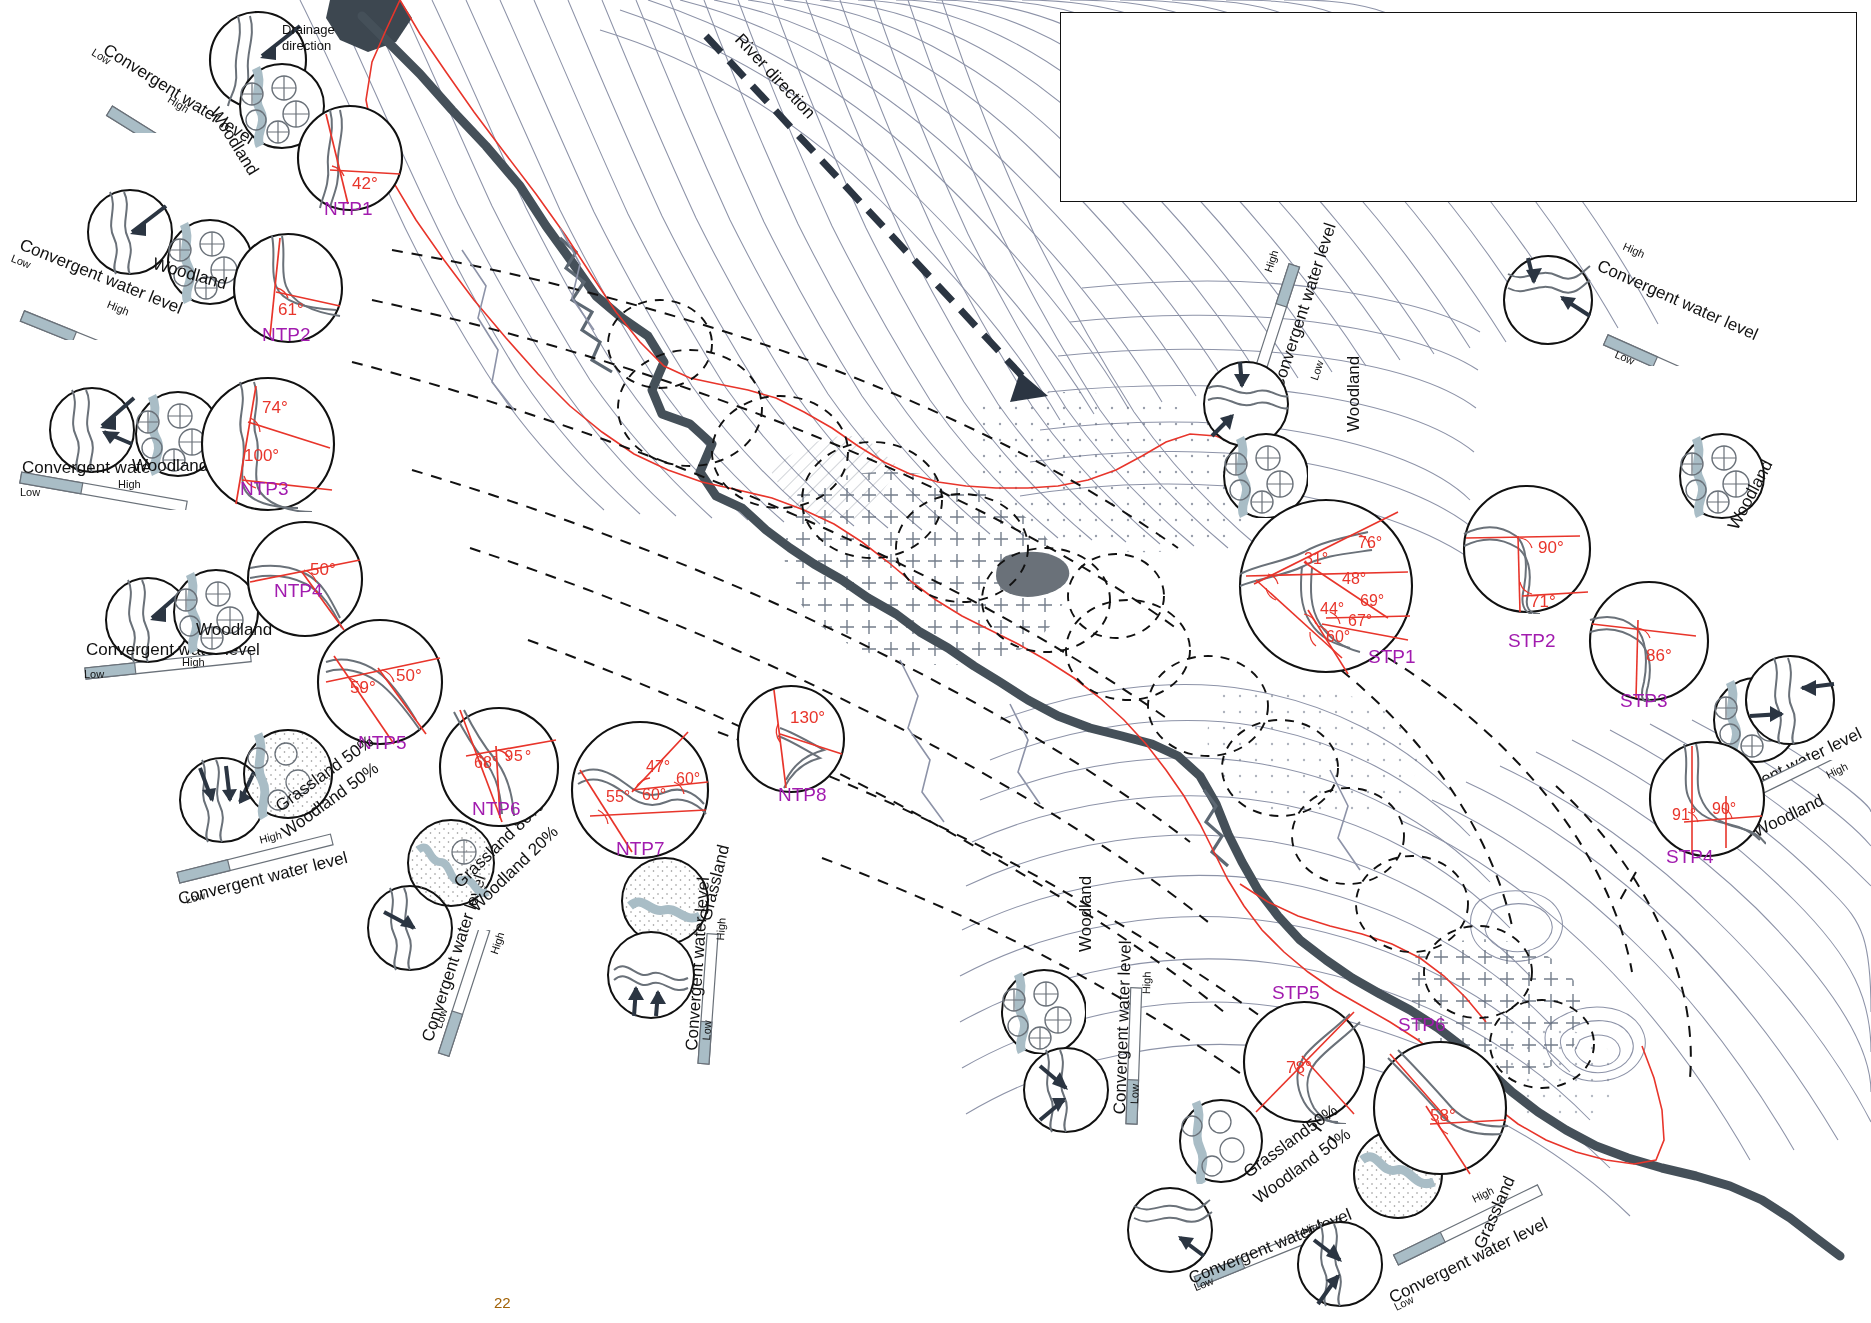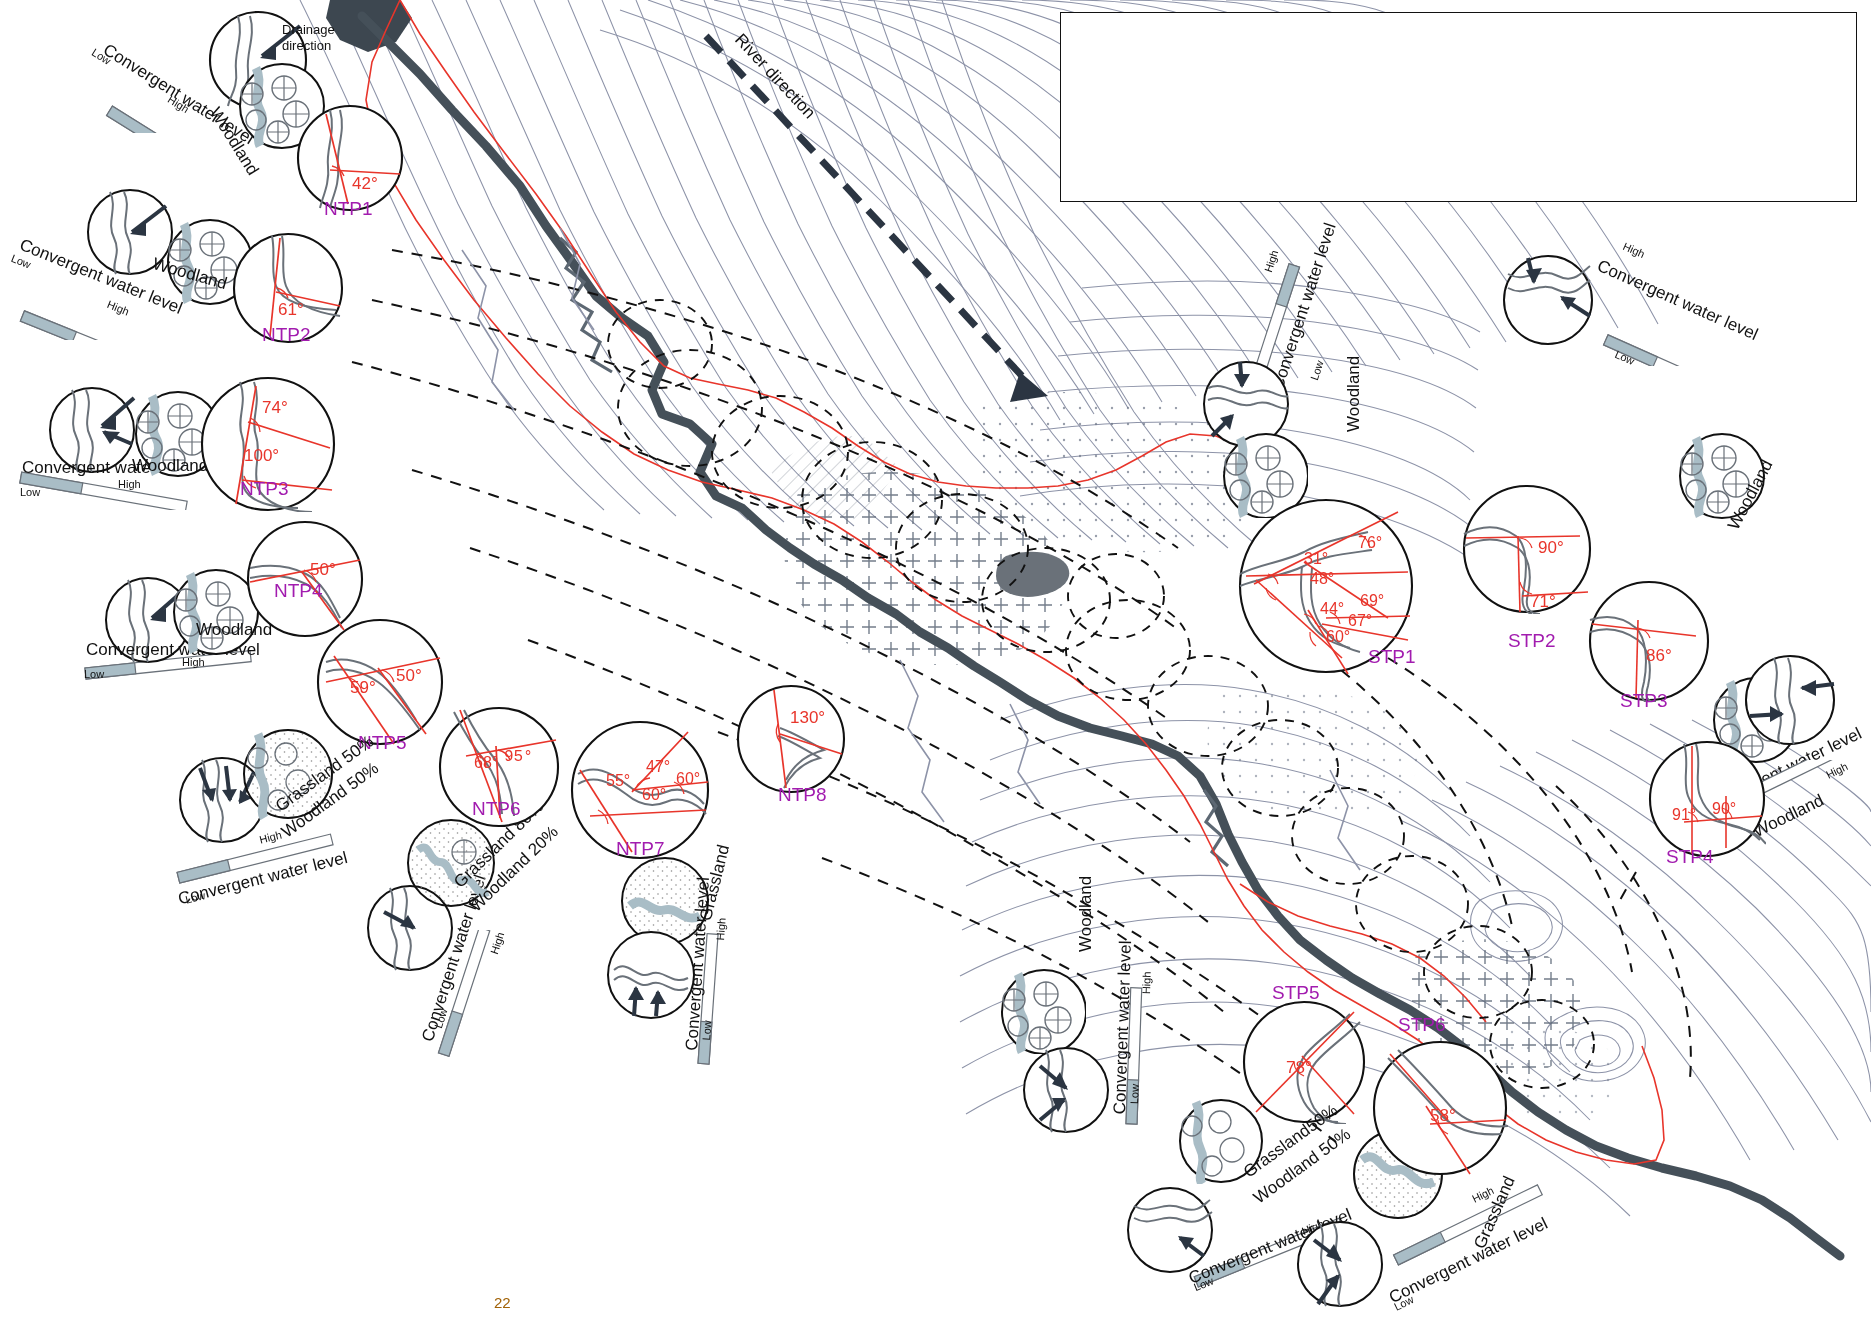--- a/index.html
+++ b/index.html
@@ -497,21 +497,21 @@
     <line x1="20" y1="96" x2="136" y2="90" stroke="#e8352b" stroke-width="1.7"></line>
     <line x1="62" y1="72" x2="118" y2="12" stroke="#e8352b" stroke-width="1.7"></line>
     <line x1="62" y1="70" x2="138" y2="62" stroke="#e8352b" stroke-width="1.7"></line>
     <path d="M66 68 A18 18 0 0 1 80 58" fill="none" stroke="#e8352b" stroke-width="1.3"></path>
     <path d="M104 62 A16 16 0 0 1 114 74" fill="none" stroke="#e8352b" stroke-width="1.3"></path>
     <path d="M28 90 A18 18 0 0 1 38 104" fill="none" stroke="#e8352b" stroke-width="1.3"></path>
   </svg>
   <div class="ang s" style="left:646px;top:758px;">47°</div>
   <div class="ang s" style="left:676px;top:770px;">60°</div>
   <div class="ang s" style="left:642px;top:786px;">60°</div>
-  <div class="ang s" style="left:606px;top:772px;text-align:center;">55°</div>
+  <div class="ang s" style="left:606px;top:788px;text-align:center;">55°</div>
   <div class="code" style="left:616px;top:838px;">NTP7</div>
 
   <svg style="position:absolute;left:620px;top:856px;" width="90" height="90">
     <circle cx="45" cy="45" r="43" fill="url(#stipple)" stroke="#111" stroke-width="2"></circle>
     <path d="M10 50 C24 38 30 58 44 54 C58 50 64 68 80 60" stroke="#a9bdc6" stroke-width="9" fill="none"></path>
   </svg>
   <div class="lbl rot" style="left:696px;top:918px;transform:rotate(-76deg);">Grassland</div>
 
   <svg style="position:absolute;left:670px;top:930px;" width="90" height="150">
     <g transform="rotate(-86 38 134)">
@@ -650,21 +650,21 @@
       <path d="M30 76 A14 14 0 0 1 40 86"></path>
       <path d="M28 90 A16 16 0 0 0 38 102"></path>
       <path d="M92 114 A16 16 0 0 1 102 126"></path>
       <path d="M66 116 A16 16 0 0 1 78 126"></path>
       <path d="M80 128 A16 16 0 0 1 92 138"></path>
       <path d="M72 134 A16 16 0 0 0 78 148"></path>
     </g>
   </svg>
   <div class="ang s" style="left:1358px;top:534px;">76°</div>
   <div class="ang s" style="left:1304px;top:550px;">31°</div>
-  <div class="ang s" style="left:1310px;top:570px;">48°</div>
+  <div class="ang s" style="left:1310px;top:570px;padding-left:32px;">48°</div>
   <div class="ang s" style="left:1360px;top:592px;">69°</div>
   <div class="ang s" style="left:1320px;top:600px;">44°</div>
   <div class="ang s" style="left:1348px;top:612px;">67°</div>
   <div class="ang s" style="left:1326px;top:628px;">60°</div>
   <div class="code" style="left:1368px;top:646px;">STP1</div>
 
   <svg style="position:absolute;left:1596px;top:236px;" width="190" height="130">
     <g transform="rotate(24 8 108)">
       <rect x="8" y="98" width="164" height="11" fill="#fff" stroke="#6a7179" stroke-width="1.2"></rect>
       <rect x="8" y="98" width="54" height="11" fill="#a9bdc6" stroke="#6a7179" stroke-width="1.2"></rect>

